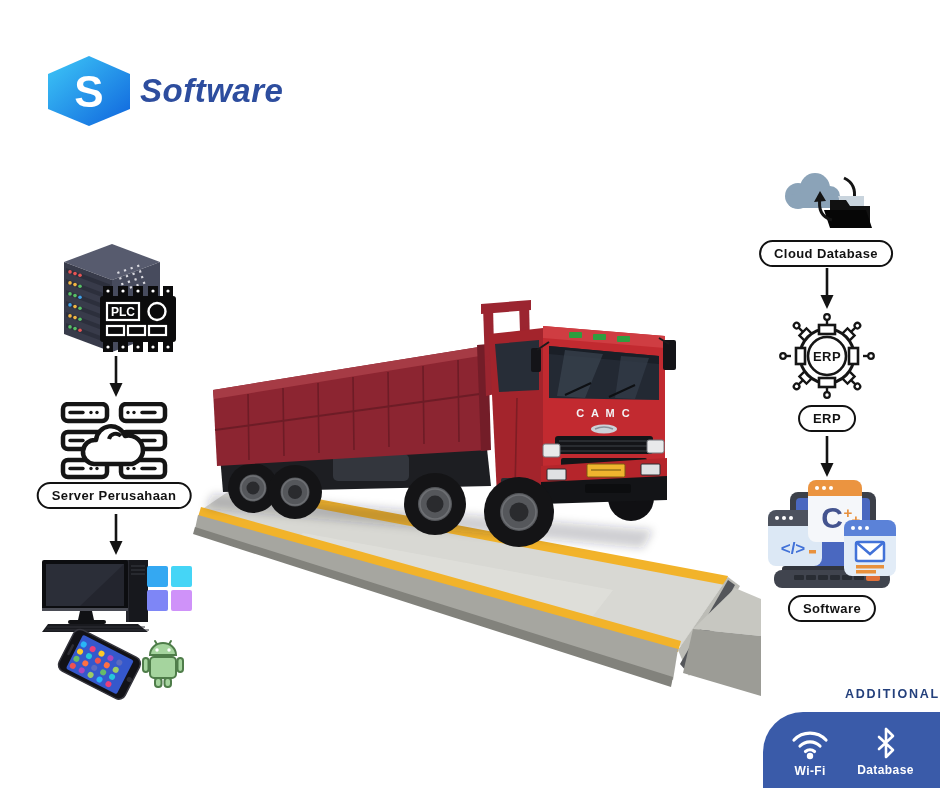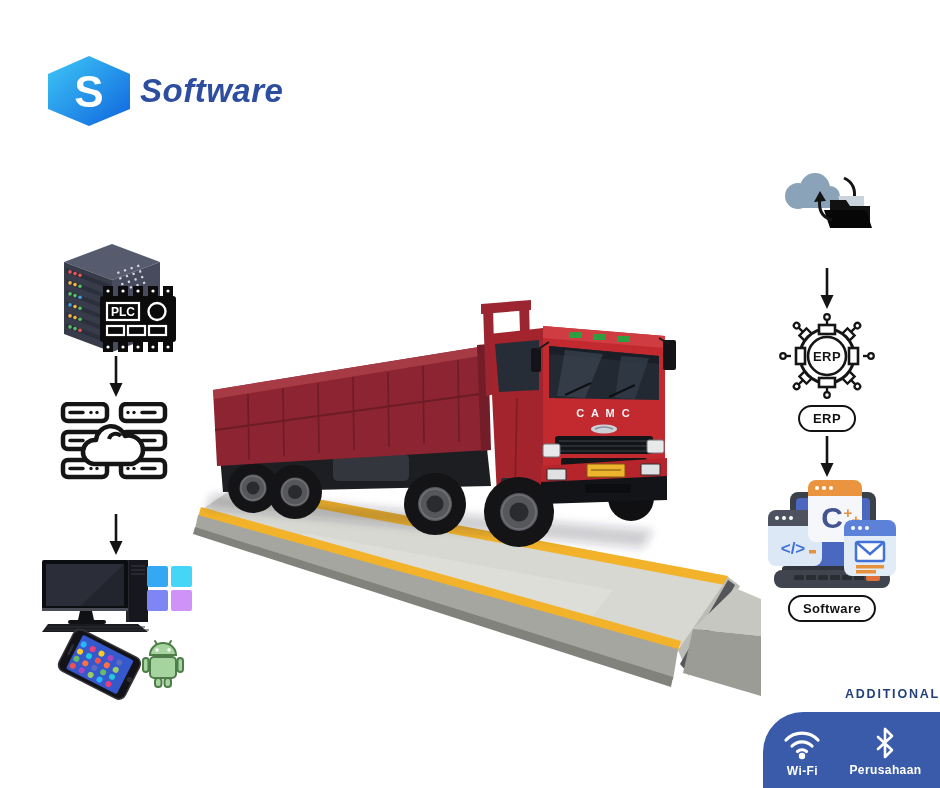--- a/index.html
+++ b/index.html
@@ -165,20 +165,21 @@
         <circle cx="74" cy="38.5" r="1.7"></circle>
       <circle cx="31" cy="66.5" r="1.7"></circle>
         <circle cx="37" cy="66.5" r="1.7"></circle>
         <circle cx="68" cy="66.5" r="1.7"></circle>
         <circle cx="74" cy="66.5" r="1.7"></circle>
     </g>
     <path d="M34 62 a12 12 0 1 1 2 -24 a15 15 0 0 1 29 -4 a11 11 0 0 1 7 28 z" fill="#ffffff" stroke="#151515" stroke-width="4.5" stroke-linejoin="round"></path>
     <path d="M49 37 a7 7 0 0 1 12 -3" fill="none" stroke="#151515" stroke-width="4"></path>
   </svg>
 
+  <div class="pill" style="left:114px;top:482px">Server Perusahaan</div>
 
   <svg class="abs" style="left:108px;top:514px" width="16" height="42" viewBox="0 0 16 42">
     <line x1="8" y1="0" x2="8" y2="29" stroke="#141414" stroke-width="2.6"></line>
     <polygon points="1.5,27 14.5,27 8,41" fill="#141414"></polygon>
   </svg>
 
   <svg class="abs" style="left:42px;top:556px" width="112" height="78" viewBox="0 0 112 78">
     <rect x="84" y="4" width="22" height="62" fill="#17181d"></rect>
     <rect x="84" y="4" width="3" height="62" fill="#26272e"></rect>
     <path d="M89 10 h14 M89 14 h14 M89 18 h14" stroke="#2e2f36" stroke-width="1.4"></path>
@@ -355,20 +356,21 @@
     </g>
     <path d="M76 12 q13 6 10 22" stroke="#141414" stroke-width="3" fill="none"></path>
     <polygon points="80,31 91,36 81,43" fill="#141414"></polygon>
     <polygon points="70,30 96,30 96,40 74,40" fill="#c9d4dd"></polygon>
     <polygon points="62,34 78,34 82,40 102,40 102,62 62,62" fill="#111111"></polygon>
     <polygon points="56,44 98,44 104,62 62,62" fill="#060606"></polygon>
     <path d="M64 54 q-15 -4 -12 -22" stroke="#141414" stroke-width="3" fill="none"></path>
     <polygon points="46,36 52,25 58,35" fill="#141414"></polygon>
   </svg>
 
+  <div class="pill" style="left:826px;top:240px">Cloud Database</div>
 
   <svg class="abs" style="left:819px;top:268px" width="16" height="42" viewBox="0 0 16 42">
     <line x1="8" y1="0" x2="8" y2="29" stroke="#141414" stroke-width="2.6"></line>
     <polygon points="1.5,27 14.5,27 8,41" fill="#141414"></polygon>
   </svg>
 
   <svg class="abs" style="left:776px;top:310px" width="102" height="96" viewBox="0 0 102 96">
     <g stroke="#151515" fill="#ffffff">
       <g transform="rotate(45 51 46)">
         <rect x="46" y="12" width="10" height="10" stroke-width="2.4"></rect>
@@ -477,17 +479,17 @@
           <path d="M16.5 25.5 a7 7 0 0 1 9 0"></path>
         </g>
         <circle cx="21" cy="30" r="3.2" fill="#ffffff"></circle>
       </svg>
       <span class="lbl">Wi-Fi</span>
     </div>
     <div class="panel-item">
       <svg width="20" height="32" viewBox="0 0 20 32">
         <path d="M10 2 L10 30 M10 2 L17 9 L3 22 M10 30 L17 23 L3 10" stroke="#ffffff" stroke-width="2.6" fill="none" stroke-linecap="round" stroke-linejoin="round"></path>
       </svg>
-      <span class="lbl">Perusahaan</span>
+      <span class="lbl">Database</span>
     </div>
   </div>
 
 </div>
 
 </body></html>

